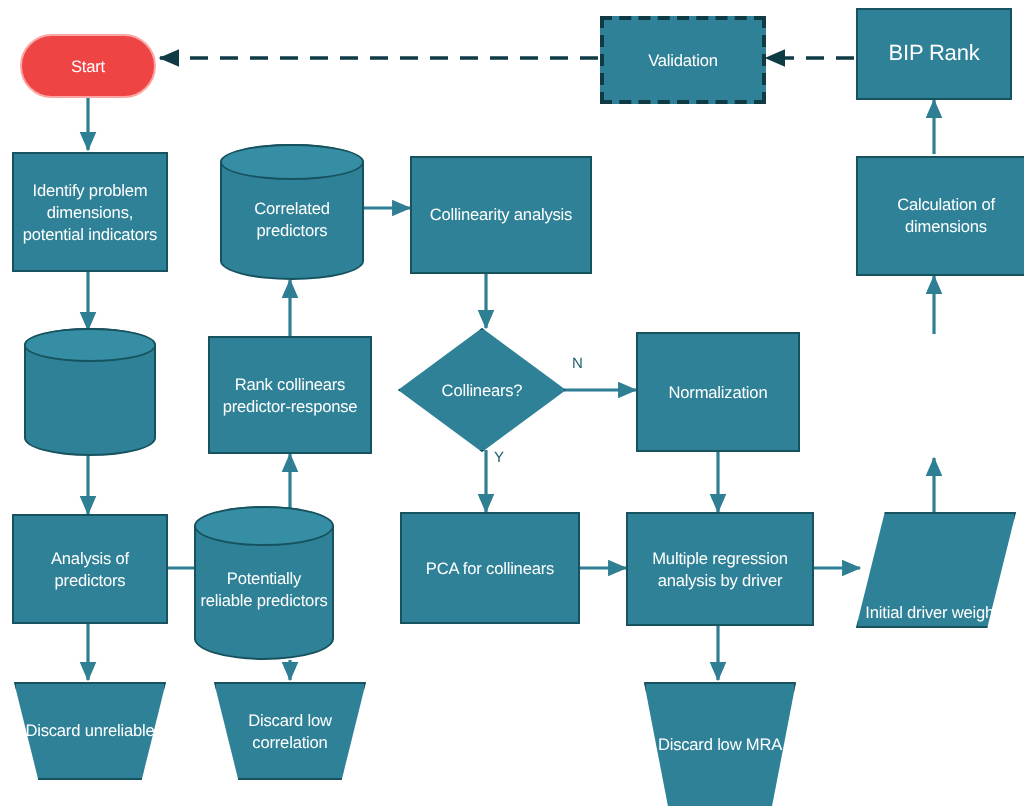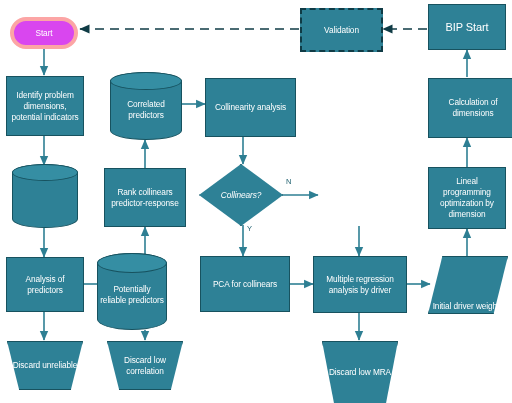--- a/index.html
+++ b/index.html
@@ -25,22 +25,22 @@
   }
   .node .lbl{display:block;padding:0 3px;}
 
   
   .rect{
     background:#2e8196;
     border:1px solid #17525f;
   }
   
   .terminator{
-    background:#d946ef;
-    border:4px solid #fca5a5;
+    background:#ef4444;
+    border:1px solid #fca5a5;
     border-radius:999px;
     align-items:center;
   }
   
   .dashed{
     background:#2e8196;
     border:2px dashed #0f3b45;
   }
   
   .cyl{background:transparent;border:none;}
@@ -73,21 +73,21 @@
 
   
   .diamond{background:transparent;border:none;}
   .diamond .dshape{
     position:absolute;left:0;top:0;width:100%;height:100%;
     background:#2e8196;
     border:1px solid #17525f;
     box-sizing:border-box;
     clip-path:polygon(50% 0%, 100% 50%, 50% 100%, 0% 50%);
   }
-  .diamond .lbl{position:relative;z-index:2;font-style:italic;}
+  .diamond .lbl{position:relative;z-index:2;}
 
   
   .para{background:transparent;border:none;}
   .para .pshape{
     position:absolute;left:0;top:0;width:100%;height:100%;
     background:#2e8196;
     border:1px solid #17525f;
     box-sizing:border-box;
     clip-path:polygon(18% 0%, 100% 0%, 82% 100%, 0% 100%);
   }
@@ -217,40 +217,40 @@
   <span class="edge-label" style="left:247px;top:224px;">Y</span>
 
   <div class="node rect" style="left:200px;top:256px;width:90px;height:56px;">
     <span class="lbl">PCA for collinears</span>
   </div>
 
   <div class="node dashed" style="left:300px;top:8px;width:83px;height:44px;">
     <span class="lbl">Validation</span>
   </div>
 
+  <div class="node rect" style="left:318px;top:166px;width:82px;height:60px;">
+    <span class="lbl">Normalization</span>
+  </div>
 
   <div class="node rect" style="left:313px;top:256px;width:94px;height:57px;">
     <span class="lbl">Multiple regression analysis by driver</span>
   </div>
 
   <div class="node trap" style="left:322px;top:341px;width:76px;height:63px;">
     <span class="trapshape"></span>
     <span class="lbl">Discard low MRA</span>
   </div>
 
   <div class="node rect" style="left:428px;top:4px;width:78px;height:46px;">
-    <span class="lbl" style="font-size:11px;line-height:14px;">BIP Start</span>
+    <span class="lbl" style="font-size:11px;line-height:14px;">BIP Rank</span>
   </div>
 
   <div class="node rect" style="left:428px;top:78px;width:90px;height:60px;">
     <span class="lbl">Calculation of dimensions</span>
   </div>
 
-  <div class="node rect" style="left:428px;top:167px;width:78px;height:62px;">
-    <span class="lbl">Lineal programming optimization by dimension</span>
-  </div>
 
   <div class="node para" style="left:428px;top:256px;width:80px;height:58px;">
     <span class="pshape"></span>
     <span class="lbl">Initial driver weights</span>
   </div>
 
 </div>
 
 </body></html>

